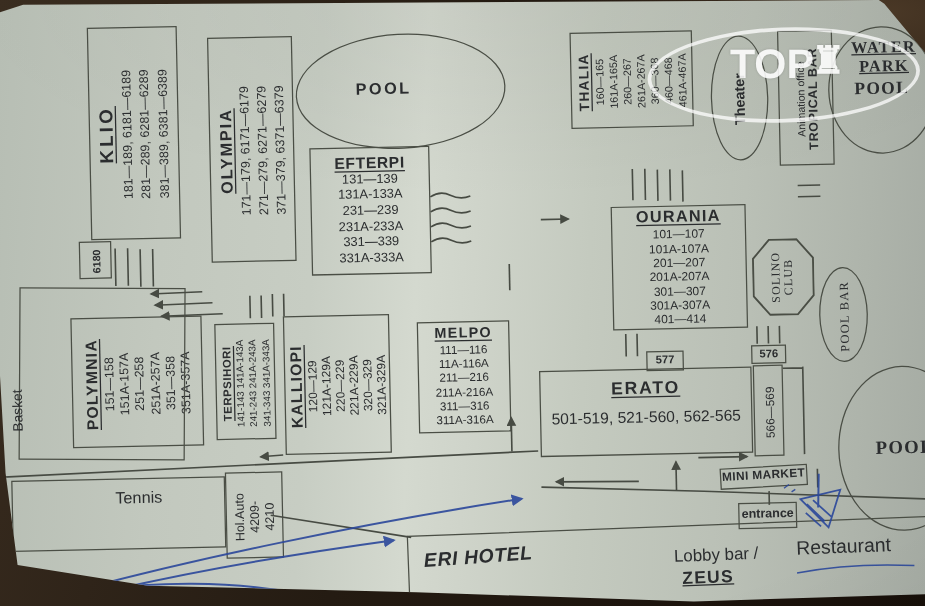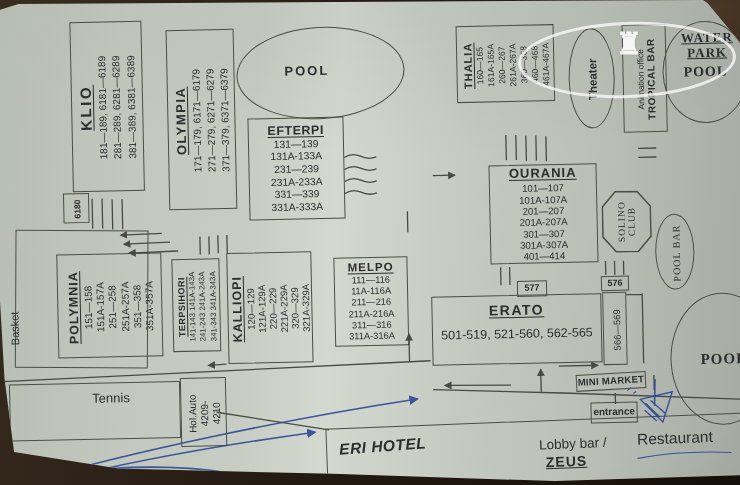--- a/index.html
+++ b/index.html
@@ -309,18 +309,19 @@
        <path d="M624 396 l4 -3 M630 399 l3 -2" stroke-width="1.1"></path>
      </g>
    </svg>
 
   </div>
  </div>
 
  <div id="watermark">
    <div id="wm-ellipse"></div>
    <div id="wm-row">
+     <span>TOP</span>
         <span style="font-size:30px;margin:-6px -2px 0 -2px;">♜</span>
    </div>
  </div>
 
  <div id="vignette"></div>
 </div>
 
 </body></html>

